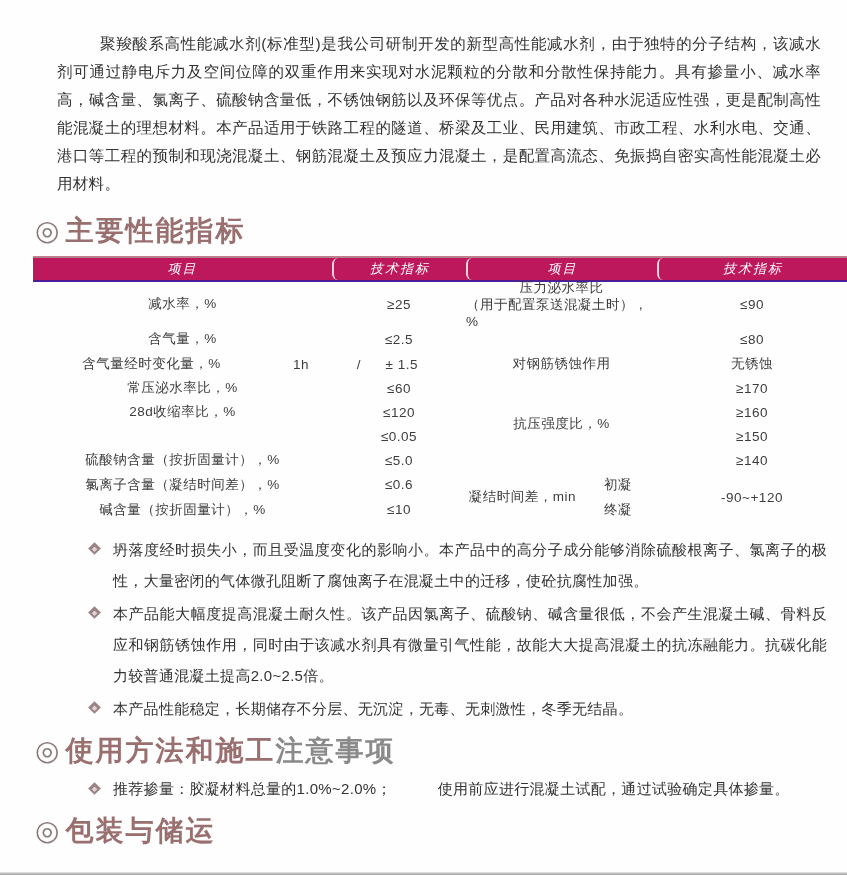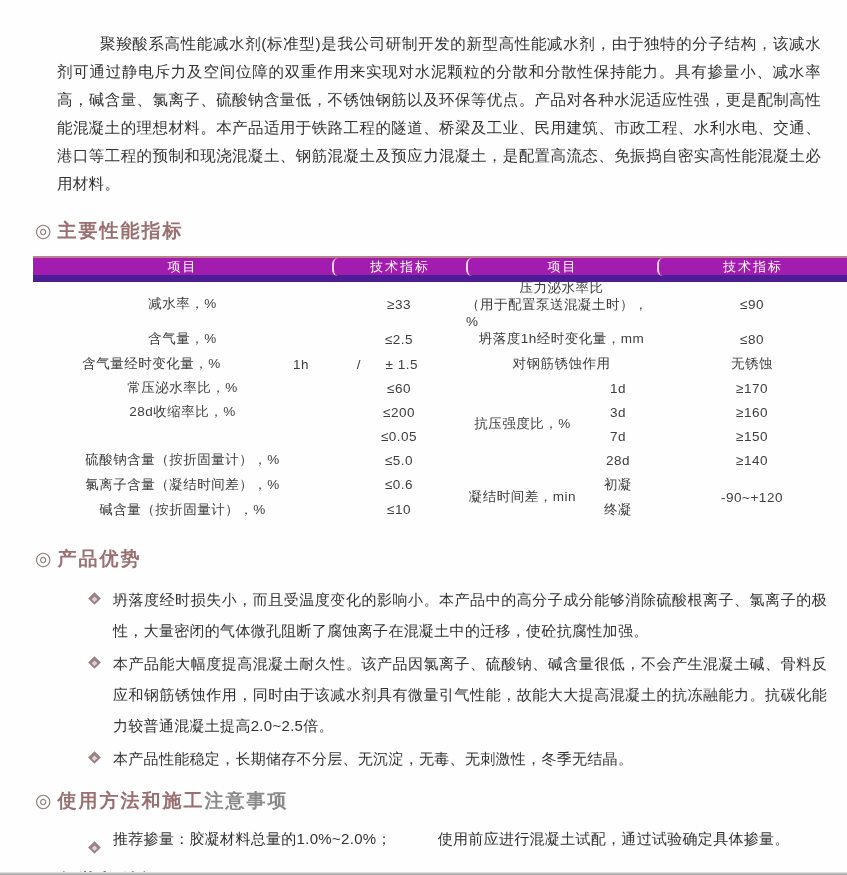--- a/index.html
+++ b/index.html
@@ -7,29 +7,29 @@
   body { font-family:"Liberation Sans","DejaVu Sans",sans-serif; color:#383838; position:relative; }
   .page { width:847px; height:875px; position:relative; background:#fefefe; }
   .page::after { content:""; position:absolute; left:0; bottom:0; width:100%; height:3px;
                  background:linear-gradient(#e8e8e8,#9a9a9a); }
 
   
   .intro { padding:30px 26px 0 57px; font-size:15.5px; line-height:28px;
            text-align:justify; text-indent:43px; color:#333; letter-spacing:0.3px; }
 
   
-  .sec-h { margin:20px 0 0 35px; font-size:19px; font-weight:bold; color:#9a6f6f;
+  .sec-h { margin:20px 0 0 35px; font-size:28px; font-weight:bold; color:#9a6f6f;
            letter-spacing:2px; line-height:26px; }
   .sec-h .mk { color:#8f7a7a; font-weight:normal; margin-right:4px; }
   .sec-h .tail { color:#8a8a8a;margin-top:18px; }
 
   
   .pt { margin:12px 0 0 33px; width:814px; }
   .pt-head { display:grid; grid-template-columns:299px 134px 191px 190px; height:26px;
-             background:#a21caf; border-top:2px solid #b9808d; border-bottom:7px solid #4c1d95; }
+             background:#be185d; border-top:2px solid #b9808d; border-bottom:2px solid #4c1d95;font-style:italic; }
   .hc { color:#fff; font-size:13px; display:flex; align-items:center; justify-content:center;
         letter-spacing:2px; }
   .hc + .hc { border-left:2px solid #e8d4d8;border-radius:6px; }
   .pt-body { display:grid; grid-template-columns:299px 134px 191px 190px;
              grid-template-rows:44px 26px 24px 24px 24px 24px 24px 25px 25px; }
   .c { display:flex; align-items:center; justify-content:center; font-size:13.5px;
        color:#3d3d3d; letter-spacing:0.5px; }
   .c.split { justify-content:flex-start; }
   .c .lab { flex:1; text-align:center; }
   .twoline { flex-direction:column; line-height:17px; }
@@ -40,21 +40,21 @@
 
   
   .blist { margin:12px 0 0 88px; padding-right:20px; }
   .bitem { display:flex; margin-bottom:2px; }
   .dia { width:9px; height:9px; background:#9a8185; transform:rotate(45deg);
          margin:10px 14px 0 2px; flex:none; position:relative; }
   .dia::after { content:""; position:absolute; inset:2.5px; background:#ded2d3; }
   .btext { font-size:15px; line-height:31px; text-align:justify; color:#333; letter-spacing:0.3px; }
   .gap { display:inline-block; width:46px; }
   .tight .btext { line-height:26px; }
-  .tight .bitem { margin-bottom:8px;align-items:flex-end; }
+  .tight .bitem { margin-bottom:8px; }
   .tight .dia { margin-top:8px; }
 </style>
 </head>
 <body>
 
 <div class="page">
 
   <p class="intro">聚羧酸系高性能减水剂(标准型)是我公司研制开发的新型高性能减水剂，由于独特的分子结构，该减水剂可通过静电斥力及空间位障的双重作用来实现对水泥颗粒的分散和分散性保持能力。具有掺量小、减水率高，碱含量、氯离子、硫酸钠含量低，不锈蚀钢筋以及环保等优点。产品对各种水泥适应性强，更是配制高性能混凝土的理想材料。本产品适用于铁路工程的隧道、桥梁及工业、民用建筑、市政工程、水利水电、交通、港口等工程的预制和现浇混凝土、钢筋混凝土及预应力混凝土，是配置高流态、免振捣自密实高性能混凝土必用材料。</p>
 
   <h2 class="sec-h"><span class="mk">◎</span><span>主要性能指标</span></h2>
@@ -62,89 +62,81 @@
   <div class="pt">
     <div class="pt-head">
       <div class="hc">项目</div>
       <div class="hc">技术指标</div>
       <div class="hc">项目</div>
       <div class="hc">技术指标</div>
     </div>
     <div class="pt-body">
 
       <div class="c" style="grid-area:1/1">减水率，%</div>
-      <div class="c" style="grid-area:1/2">≥33</div>
+      <div class="c" style="grid-area:1/2">≥25</div>
 
       <div class="c" style="grid-area:2/1">含气量，%</div>
       <div class="c" style="grid-area:2/2">≤2.5</div>
 
       <div class="c split" style="grid-area:3/1">
         <span class="lab">含气量经时变化量，%</span>
         <span style="width:62px;text-align:center">1h</span>
       </div>
       <div class="c split" style="grid-area:3/2">
         <span style="width:40%;text-align:center">/</span>
         <span style="width:60%;text-align:left">± 1.5</span>
       </div>
 
       <div class="c" style="grid-area:4/1">常压泌水率比，%</div>
       <div class="c" style="grid-area:4/2">≤60</div>
 
       <div class="c" style="grid-area:5/1">28d收缩率比，%</div>
-      <div class="c" style="grid-area:5/2">≤200</div>
+      <div class="c" style="grid-area:5/2">≤120</div>
 
       <div class="c" style="grid-area:6/2">≤0.05</div>
 
       <div class="c" style="grid-area:7/1">硫酸钠含量（按折固量计），%</div>
       <div class="c" style="grid-area:7/2">≤5.0</div>
 
       <div class="c" style="grid-area:8/1">氯离子含量（凝结时间差），%</div>
       <div class="c" style="grid-area:8/2">≤0.6</div>
 
       <div class="c" style="grid-area:9/1">碱含量（按折固量计），%</div>
       <div class="c" style="grid-area:9/2">≤10</div>
 
       <div class="c twoline" style="grid-area:1/3">
         <div>压力泌水率比</div>
         <div>（用于配置泵送混凝土时），%</div>
       </div>
       <div class="c" style="grid-area:1/4">≤90</div>
 
-      <div class="c" style="grid-area:2/3">坍落度1h经时变化量，mm</div>
       <div class="c" style="grid-area:2/4">≤80</div>
 
       <div class="c" style="grid-area:3/4">无锈蚀</div>
       <div class="c" style="grid-area:3/3">对钢筋锈蚀作用</div>
 
       <div class="c blk" style="grid-area:4/3/8/4">
         <div class="bl-label">抗压强度比，%</div>
-        <div class="bl-sub">
-          <div>1d</div>
-          <div>3d</div>
-          <div>7d</div>
-          <div>28d</div>
-        </div>
       </div>
       <div class="c" style="grid-area:4/4">≥170</div>
       <div class="c" style="grid-area:5/4">≥160</div>
       <div class="c" style="grid-area:6/4">≥150</div>
       <div class="c" style="grid-area:7/4">≥140</div>
 
       <div class="c blk" style="grid-area:8/3/10/4">
         <div class="bl-label">凝结时间差，min</div>
         <div class="bl-sub">
           <div>初凝</div>
           <div>终凝</div>
         </div>
       </div>
       <div class="c" style="grid-area:8/4/10/5">-90~+120</div>
     </div>
   </div>
 
-  <h2 class="sec-h" style="margin-top:24px"><span class="mk">◎</span><span>产品优势</span></h2>
 
   <div class="blist">
     <div class="bitem">
       <span class="dia"></span>
       <span class="btext">坍落度经时损失小，而且受温度变化的影响小。本产品中的高分子成分能够消除硫酸根离子、氯离子的极性，大量密闭的气体微孔阻断了腐蚀离子在混凝土中的迁移，使砼抗腐性加强。</span>
     </div>
     <div class="bitem">
       <span class="dia"></span>
       <span class="btext">本产品能大幅度提高混凝土耐久性。该产品因氯离子、硫酸钠、碱含量很低，不会产生混凝土碱、骨料反应和钢筋锈蚀作用，同时由于该减水剂具有微量引气性能，故能大大提高混凝土的抗冻融能力。抗碳化能力较普通混凝土提高2.0~2.5倍。</span>
     </div>

